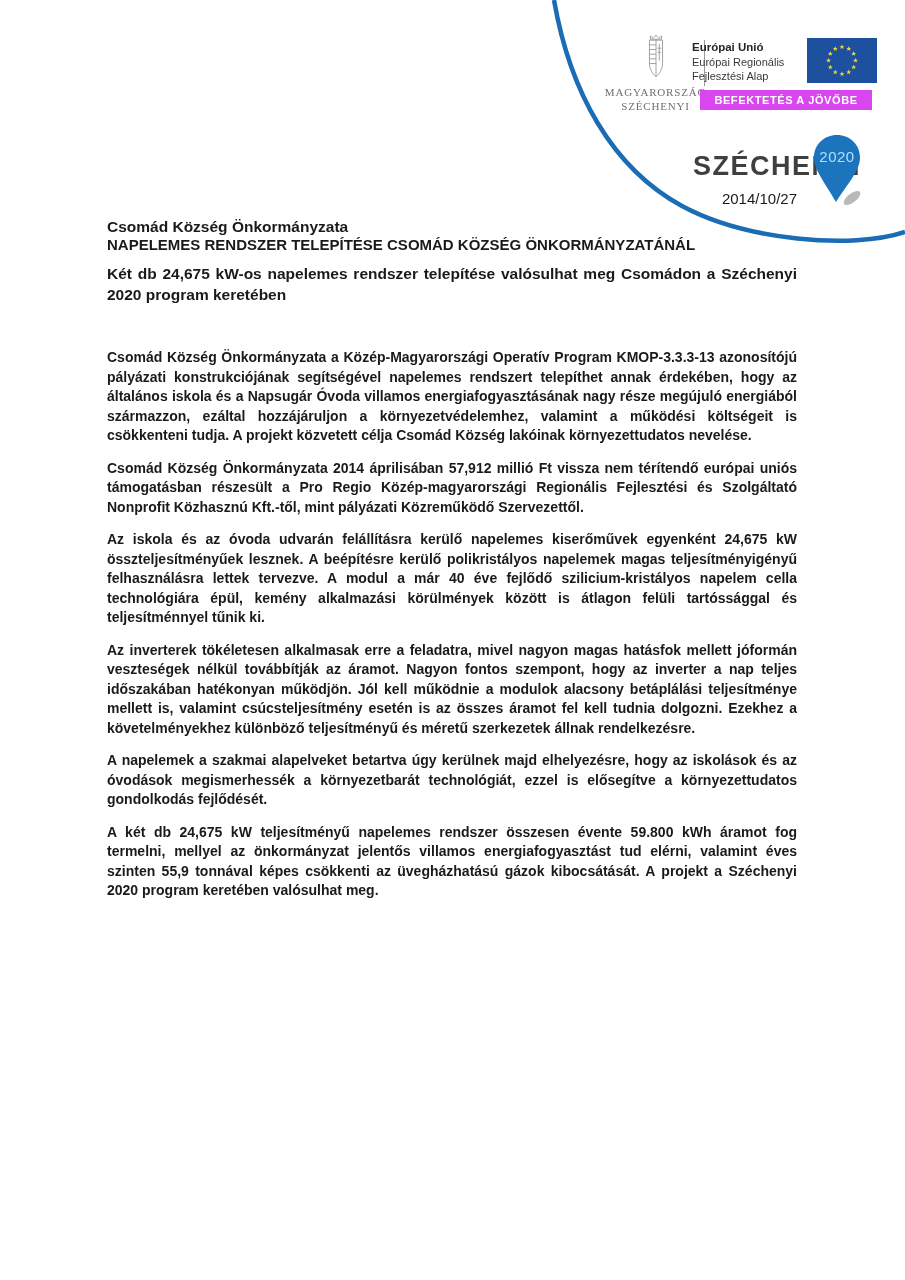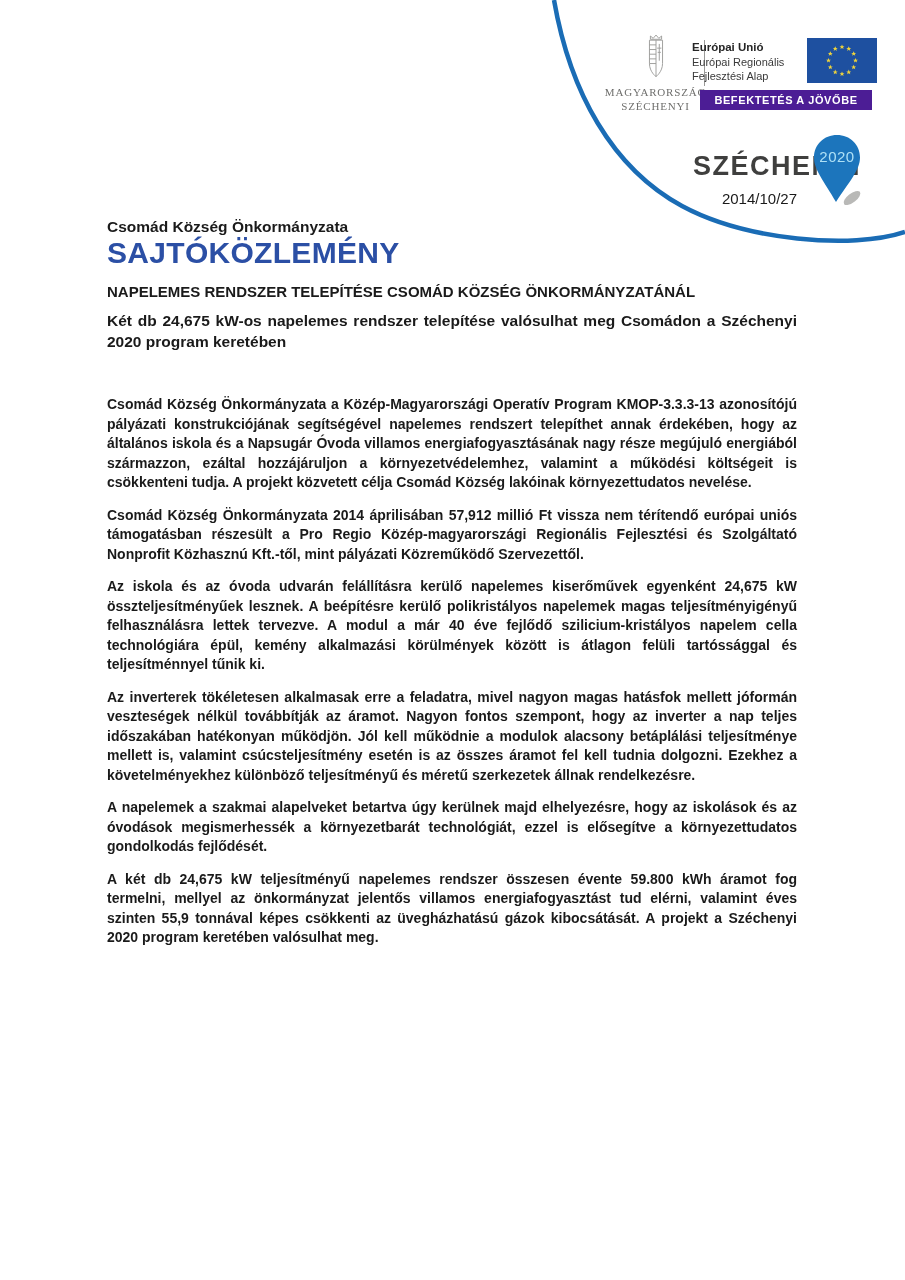--- a/index.html
+++ b/index.html
@@ -26,21 +26,21 @@
 
   
   .eu-sep { position:absolute; left:704px; top:40px; width:1px; height:46px; background:#9a9a98; }
   .eu-text { position:absolute; left:692px; top:40px; font-size:11px; line-height:14.5px; color:#3a3a3a; }
   .eu-text .l1 { font-weight:bold; font-size:11.5px; color:#262626; }
   .eu-flag { position:absolute; left:807px; top:38px; }
 
   
   .invest-banner {
     position:absolute; left:700px; top:90px; width:172px; height:20px;
-    background:#4c1d95; color:#ffffff;
+    background:#d946ef; color:#ffffff;
     font-size:11px; font-weight:bold; letter-spacing:0.6px;
     text-align:center; line-height:20px;
   }
 
   
   .sz-text {
     position:absolute; left:693px; top:151px;
     font-size:27px; font-weight:bold; letter-spacing:1.5px; color:#3f3f3e;
   }
   .sz-pin { position:absolute; left:812px; top:134px; }
@@ -119,21 +119,20 @@
   <div class="sz-text">SZÉCHENYI</div>
   <svg class="sz-pin" width="54" height="80" viewBox="0 0 54 80">
     <ellipse cx="40" cy="64" rx="10" ry="4.5" transform="rotate(-38 40 64)" fill="#b9b9b7"></ellipse>
     <path d="M25,1 C12,1 2,10.5 2,23.5 C2,36 12,47 24,68 C37,48 48,36 48,23.5 C48,10.5 38,1 25,1 Z" fill="#1c75bc"></path>
     <text x="25" y="28" text-anchor="middle" font-size="15" letter-spacing="0.5" fill="#aee0f5" font-family="Liberation Sans, sans-serif">2020</text>
   </svg>
 
   <div class="doc">
     <div class="date">2014/10/27</div>
     <div class="org">Csomád Község Önkormányzata</div>
-    <div class="title">SAJTÓKÖZLEMÉNY</div>
     <div class="heading">NAPELEMES RENDSZER TELEPÍTÉSE CSOMÁD KÖZSÉG ÖNKORMÁNYZATÁNÁL</div>
     <div class="lead">Két db 24,675 kW-os napelemes rendszer telepítése valósulhat meg Csomádon a Széchenyi 2020 program keretében</div>
     <p class="body-par">Csomád Község Önkormányzata a Közép-Magyarországi Operatív Program KMOP-3.3.3-13 azonosítójú pályázati konstrukciójának segítségével napelemes rendszert telepíthet annak érdekében, hogy az általános iskola és a Napsugár Óvoda villamos energiafogyasztásának nagy része megújuló energiából származzon, ezáltal hozzájáruljon a környezetvédelemhez, valamint a működési költségeit is csökkenteni tudja. A projekt közvetett célja Csomád Község lakóinak környezettudatos nevelése.</p>
     <p class="body-par">Csomád Község Önkormányzata 2014 áprilisában 57,912 millió Ft vissza nem térítendő európai uniós támogatásban részesült a Pro Regio Közép-magyarországi Regionális Fejlesztési és Szolgáltató Nonprofit Közhasznú Kft.-től, mint pályázati Közreműködő Szervezettől.</p>
     <p class="body-par">Az iskola és az óvoda udvarán felállításra kerülő napelemes kiserőművek egyenként 24,675 kW összteljesítményűek lesznek. A beépítésre kerülő polikristályos napelemek magas teljesítményigényű felhasználásra lettek tervezve. A modul a már 40 éve fejlődő szilicium-kristályos napelem cella technológiára épül, kemény alkalmazási körülmények között is átlagon felüli tartóssággal és teljesítménnyel tűnik ki.</p>
     <p class="body-par">Az inverterek tökéletesen alkalmasak erre a feladatra, mivel nagyon magas hatásfok mellett jóformán veszteségek nélkül továbbítják az áramot. Nagyon fontos szempont, hogy az inverter a nap teljes időszakában hatékonyan működjön. Jól kell működnie a modulok alacsony betáplálási teljesítménye mellett is, valamint csúcsteljesítmény esetén is az összes áramot fel kell tudnia dolgozni. Ezekhez a követelményekhez különböző teljesítményű és méretű szerkezetek állnak rendelkezésre.</p>
     <p class="body-par">A napelemek a szakmai alapelveket betartva úgy kerülnek majd elhelyezésre, hogy az iskolások és az óvodások megismerhessék a környezetbarát technológiát, ezzel is elősegítve a környezettudatos gondolkodás fejlődését.</p>
     <p class="body-par">A két db 24,675 kW teljesítményű napelemes rendszer összesen évente 59.800 kWh áramot fog termelni, mellyel az önkormányzat jelentős villamos energiafogyasztást tud elérni, valamint éves szinten 55,9 tonnával képes csökkenti az üvegházhatású gázok kibocsátását. A projekt a Széchenyi 2020 program keretében valósulhat meg.</p>
   </div>
 

